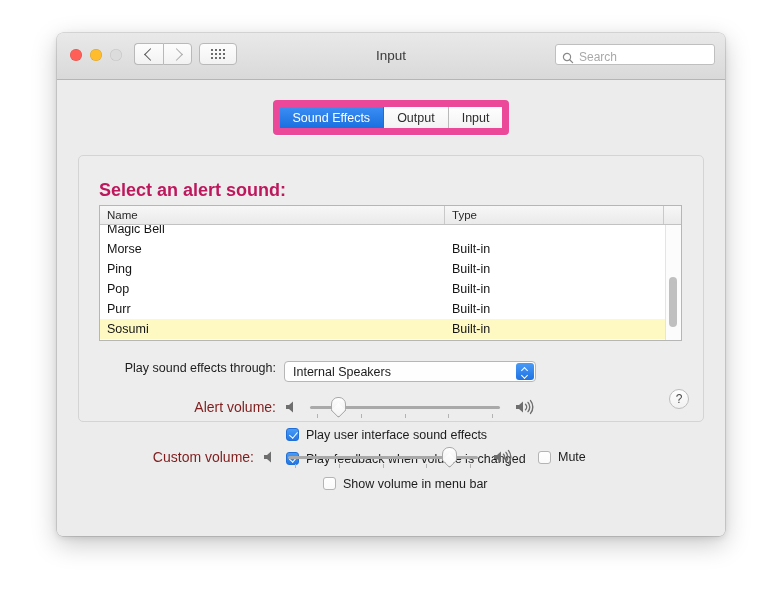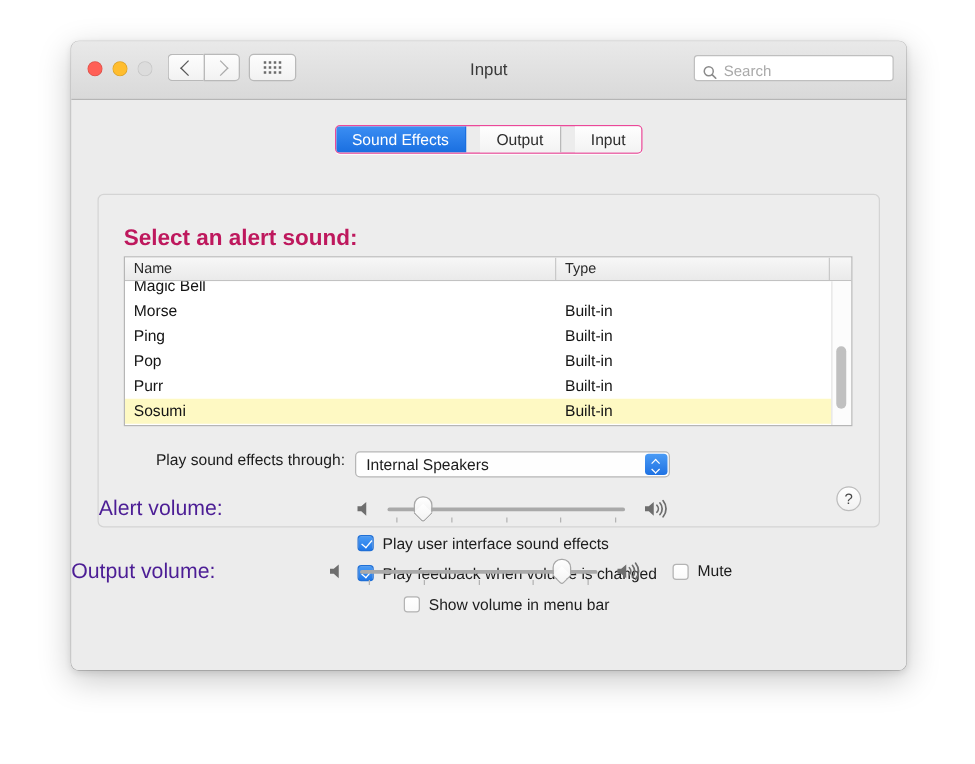--- a/index.html
+++ b/index.html
@@ -135,25 +135,24 @@
   #tabs {
     position: absolute;
     left: 0; right: 0;
     top: 20px;
     display: flex;
     justify-content: center;
   }
   .tabstrip {
     display: flex;
     height: 21px;
-    border: 1px solid #ec4899;
+    border: 7px solid #ec4899;
     border-radius: 4px;
     overflow: hidden;
     box-shadow: 0 1px 0 rgba(255,255,255,0.8);
-    gap: 11px;
   }
   .tab {
     display: flex;
     align-items: center;
     justify-content: center;
     padding: 0 13px;
     font-size: 12.5px;
     color: #2d2d2d;
     background: linear-gradient(to bottom, #fefefe, #f3f3f3);
     border-right: 1px solid #b9b9b9;
@@ -322,22 +321,23 @@
     border-left: 1.4px solid #fff;
     transform: rotate(45deg);
   }
   .mini-chev.down::before { transform: rotate(-135deg); top: 0px; }
 
   
   .slider-row { position: absolute; display: flex; align-items: center; }
   #alert-slider-row { left: 0; top: 240px; width: 100%; }
   .slider-label {
     width: 205px;
-    font-size: 17px;
-    color: #4c1d95;
+    text-align: right;
+    font-size: 14px;
+    color: #7f1d1d;
     padding-right: 8px;
     box-sizing: border-box;
   }
   .spk { flex: none; }
   .slider-track-wrap {
     position: relative;
     height: 22px;
     display: flex;
     align-items: center;
   }
@@ -577,21 +577,21 @@
 
       <div class="cbrow" style="left:207px; top:296px;">
         <span class="cbox on"></span>
         <span class="cblabel">Play feedback when volume is changed</span>
       </div>
 
       <div id="help-btn">?</div>
     </div>
 
     <div class="slider-row" id="output-row">
-      <div class="slider-label">Output volume:</div>
+      <div class="slider-label">Custom volume:</div>
 
       <svg class="spk" width="18" height="16" viewBox="0 0 18 16">
         <path d="M2 6 h3 L9 2.5 v11 L5 10 H2 z" fill="#6e6e6e"></path>
       </svg>
 
       <div class="slider-track-wrap" style="width:190px; margin-left:8px;">
         <div class="slider-track"></div>
         <div class="slider-thumb" id="output-thumb" style="left: 154px;"></div>
         <div class="ticks" id="output-ticks">
             <i style="left: 7px;"></i>

